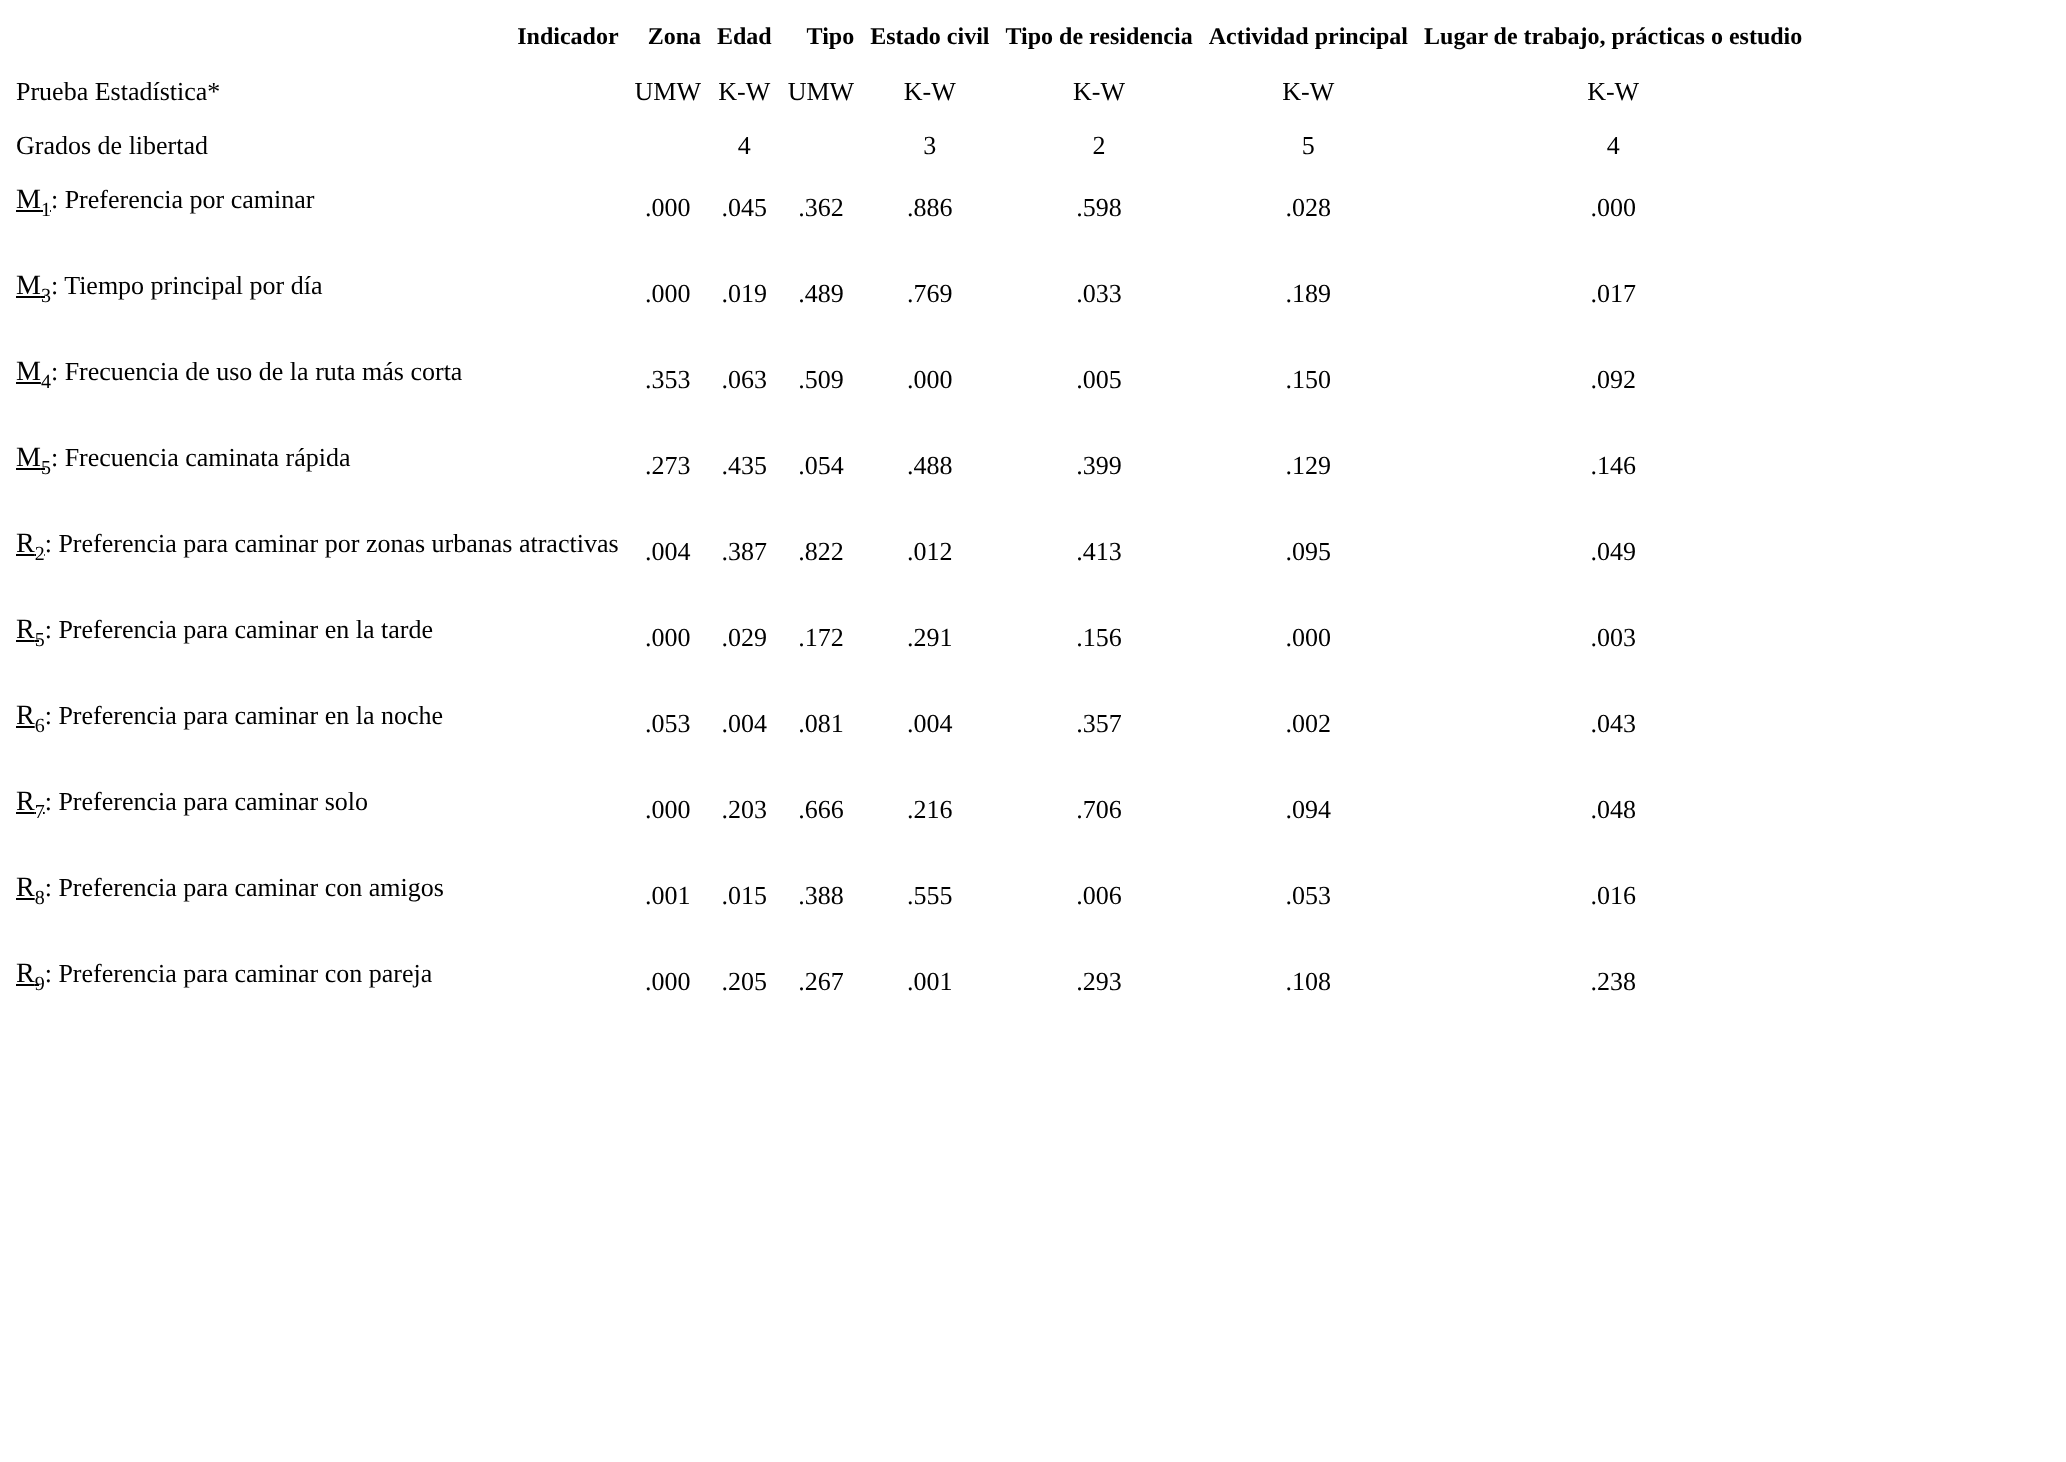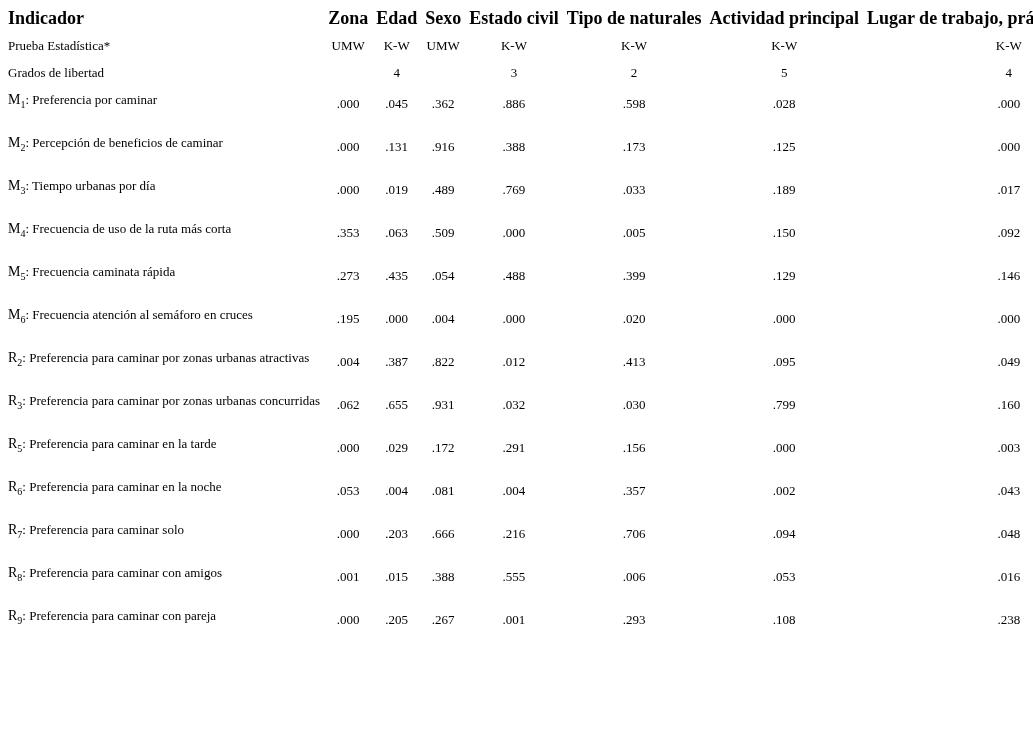--- a/index.html
+++ b/index.html
@@ -16,24 +16,24 @@
     color: #000000;
   }
   table.stats {
     position: absolute;
     left: 4px;
     top: 4px;
     border-collapse: collapse;
   }
   table.stats th {
     font-weight: bold;
-    font-size: 18px;
+    font-size: 12px;
     height: 28px;
     padding: 0 4px;
-    text-align: left;
+    text-align: right;
     vertical-align: middle;
     white-space: nowrap;
   }
   table.stats td {
     height: 27px;
     padding: 0 4px;
     text-align: center;
     vertical-align: middle;
     white-space: nowrap;
   }
@@ -52,34 +52,35 @@
     vertical-align: top;
     padding-top: 10px;
   }
   .code sub {
     font-size: 10px;
     vertical-align: -4px;
     line-height: 0;
   }
   .code {
     font-size: 14px;
+    text-decoration: underline;
   }
 </style>
 </head>
 <body>
 
 <table class="stats">
   <thead>
     <tr>
       <th>Indicador</th>
       <th>Zona</th>
       <th>Edad</th>
-      <th>Sexo</th>
+      <th>Tipo</th>
       <th>Estado civil</th>
-      <th>Tipo de naturales</th>
+      <th>Tipo de residencia</th>
       <th>Actividad principal</th>
       <th>Lugar de trabajo, prácticas o estudio</th>
     </tr>
   </thead>
   <tbody id="tbody">
     <tr>
       <td class="label">Prueba Estadística*</td>
       <td>UMW</td>
       <td>K-W</td>
       <td>UMW</td>
@@ -102,31 +103,21 @@
         <td class="label"><span class="code"><span>M</span><sub>1</sub></span><span>: Preferencia por caminar</span></td>
         <td class="val">.000</td>
         <td class="val">.045</td>
         <td class="val">.362</td>
         <td class="val">.886</td>
         <td class="val">.598</td>
         <td class="val">.028</td>
         <td class="val">.000</td>
       </tr>
       <tr class="data">
-        <td class="label"><span class="code"><span>M</span><sub>2</sub></span><span>: Percepción de beneficios de caminar</span></td>
-        <td class="val">.000</td>
-        <td class="val">.131</td>
-        <td class="val">.916</td>
-        <td class="val">.388</td>
-        <td class="val">.173</td>
-        <td class="val">.125</td>
-        <td class="val">.000</td>
-      </tr>
-      <tr class="data">
-        <td class="label"><span class="code"><span>M</span><sub>3</sub></span><span>: Tiempo urbanas por día</span></td>
+        <td class="label"><span class="code"><span>M</span><sub>3</sub></span><span>: Tiempo principal por día</span></td>
         <td class="val">.000</td>
         <td class="val">.019</td>
         <td class="val">.489</td>
         <td class="val">.769</td>
         <td class="val">.033</td>
         <td class="val">.189</td>
         <td class="val">.017</td>
       </tr>
       <tr class="data">
         <td class="label"><span class="code"><span>M</span><sub>4</sub></span><span>: Frecuencia de uso de la ruta más corta</span></td>
@@ -142,50 +133,30 @@
         <td class="label"><span class="code"><span>M</span><sub>5</sub></span><span>: Frecuencia caminata rápida</span></td>
         <td class="val">.273</td>
         <td class="val">.435</td>
         <td class="val">.054</td>
         <td class="val">.488</td>
         <td class="val">.399</td>
         <td class="val">.129</td>
         <td class="val">.146</td>
       </tr>
       <tr class="data">
-        <td class="label"><span class="code"><span>M</span><sub>6</sub></span><span>: Frecuencia atención al semáforo en cruces</span></td>
-        <td class="val">.195</td>
-        <td class="val">.000</td>
-        <td class="val">.004</td>
-        <td class="val">.000</td>
-        <td class="val">.020</td>
-        <td class="val">.000</td>
-        <td class="val">.000</td>
-      </tr>
-      <tr class="data">
         <td class="label"><span class="code"><span>R</span><sub>2</sub></span><span>: Preferencia para caminar por zonas urbanas atractivas</span></td>
         <td class="val">.004</td>
         <td class="val">.387</td>
         <td class="val">.822</td>
         <td class="val">.012</td>
         <td class="val">.413</td>
         <td class="val">.095</td>
         <td class="val">.049</td>
       </tr>
       <tr class="data">
-        <td class="label"><span class="code"><span>R</span><sub>3</sub></span><span>: Preferencia para caminar por zonas urbanas concurridas</span></td>
-        <td class="val">.062</td>
-        <td class="val">.655</td>
-        <td class="val">.931</td>
-        <td class="val">.032</td>
-        <td class="val">.030</td>
-        <td class="val">.799</td>
-        <td class="val">.160</td>
-      </tr>
-      <tr class="data">
         <td class="label"><span class="code"><span>R</span><sub>5</sub></span><span>: Preferencia para caminar en la tarde</span></td>
         <td class="val">.000</td>
         <td class="val">.029</td>
         <td class="val">.172</td>
         <td class="val">.291</td>
         <td class="val">.156</td>
         <td class="val">.000</td>
         <td class="val">.003</td>
       </tr>
       <tr class="data">

